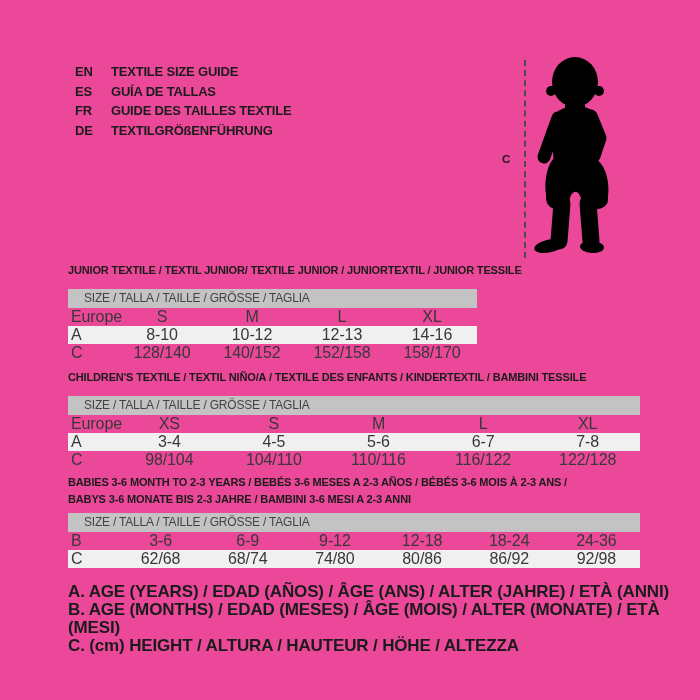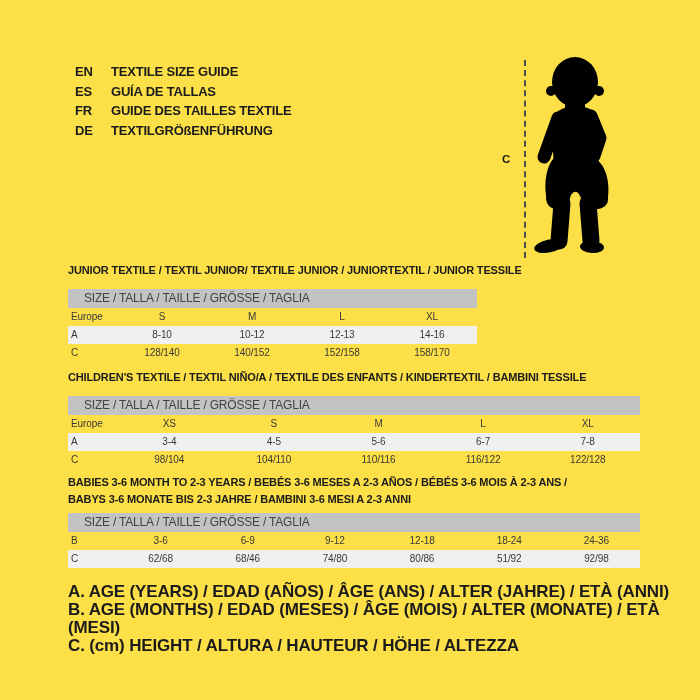--- a/index.html
+++ b/index.html
@@ -1,35 +1,35 @@
 <!DOCTYPE html>
 <html><head>
 <meta charset="utf-8">
 <style>
   html,body { margin:0; padding:0; background:#ffffff; }
   .canvas {
-    position:relative; width:700px; height:700px; background:#fde047;
+    position:relative; width:700px; height:700px; background:#ec4899;
     font-family:"Liberation Sans", sans-serif; overflow:hidden;
   }
   .abs { position:absolute; }
 
   
   .lang-block { left:75px; top:62px; }
   .lang-row { display:flex; font-weight:bold; font-size:13px; line-height:19.5px; color:#1b1b1b; letter-spacing:-0.2px; }
   .lang-code { width:36px; }
 
   
   .dash-line { left:524px; top:60px; height:198px; width:0; border-left:2px dashed #4c4c4c; }
   .c-label { left:502px; top:153px; font-size:11.5px; font-weight:bold; color:#1b1b1b; }
 
   
   .table-title { font-weight:bold; font-size:11px; line-height:17px; color:#1b1b1b; letter-spacing:-0.15px; }
   .size-table { position:absolute; }
   .bar { background:#c3c3c3; height:19px; line-height:19px; font-size:12px; color:#434343; padding-left:16px; letter-spacing:-0.2px; }
-  .trow { display:grid; height:18px; line-height:18px; font-size:10px; color:#383838; letter-spacing:-0.1px; }
+  .trow { display:grid; height:18px; line-height:18px; font-size:16px; color:#383838; letter-spacing:-0.1px; }
   .trow.shaded { background:#f0f0f0; }
   .cell { text-align:center; }
   .cell.lbl { text-align:left; padding-left:3px; }
   .t1 { width:409px; }
   .t1 .trow { grid-template-columns:49px repeat(4,1fr); }
   .t2, .t3 { width:572px; }
   .t2 .trow { grid-template-columns:49px repeat(5,1fr); }
   .t3 .trow { grid-template-columns:49px repeat(6,1fr); }
 
   
@@ -156,24 +156,24 @@
       <div class="cell">3-6</div>
       <div class="cell">6-9</div>
       <div class="cell">9-12</div>
       <div class="cell">12-18</div>
       <div class="cell">18-24</div>
       <div class="cell">24-36</div>
     </div>
     <div class="trow shaded">
       <div class="cell lbl">C</div>
       <div class="cell">62/68</div>
-      <div class="cell">68/46</div>
+      <div class="cell">68/74</div>
       <div class="cell">74/80</div>
       <div class="cell">80/86</div>
-      <div class="cell">51/92</div>
+      <div class="cell">86/92</div>
       <div class="cell">92/98</div>
     </div>
   </div>
 
   <div class="abs" style="left:68px; top:583px;">
     <div class="legend-line">A. AGE (YEARS) / EDAD (AÑOS) / ÂGE (ANS) / ALTER (JAHRE) / ETÀ (ANNI)</div>
     <div class="legend-line">B. AGE (MONTHS) / EDAD (MESES) / ÂGE (MOIS) / ALTER (MONATE) / ETÀ (MESI)</div>
     <div class="legend-line">C. (cm) HEIGHT / ALTURA / HAUTEUR / HÖHE / ALTEZZA</div>
   </div>
 

